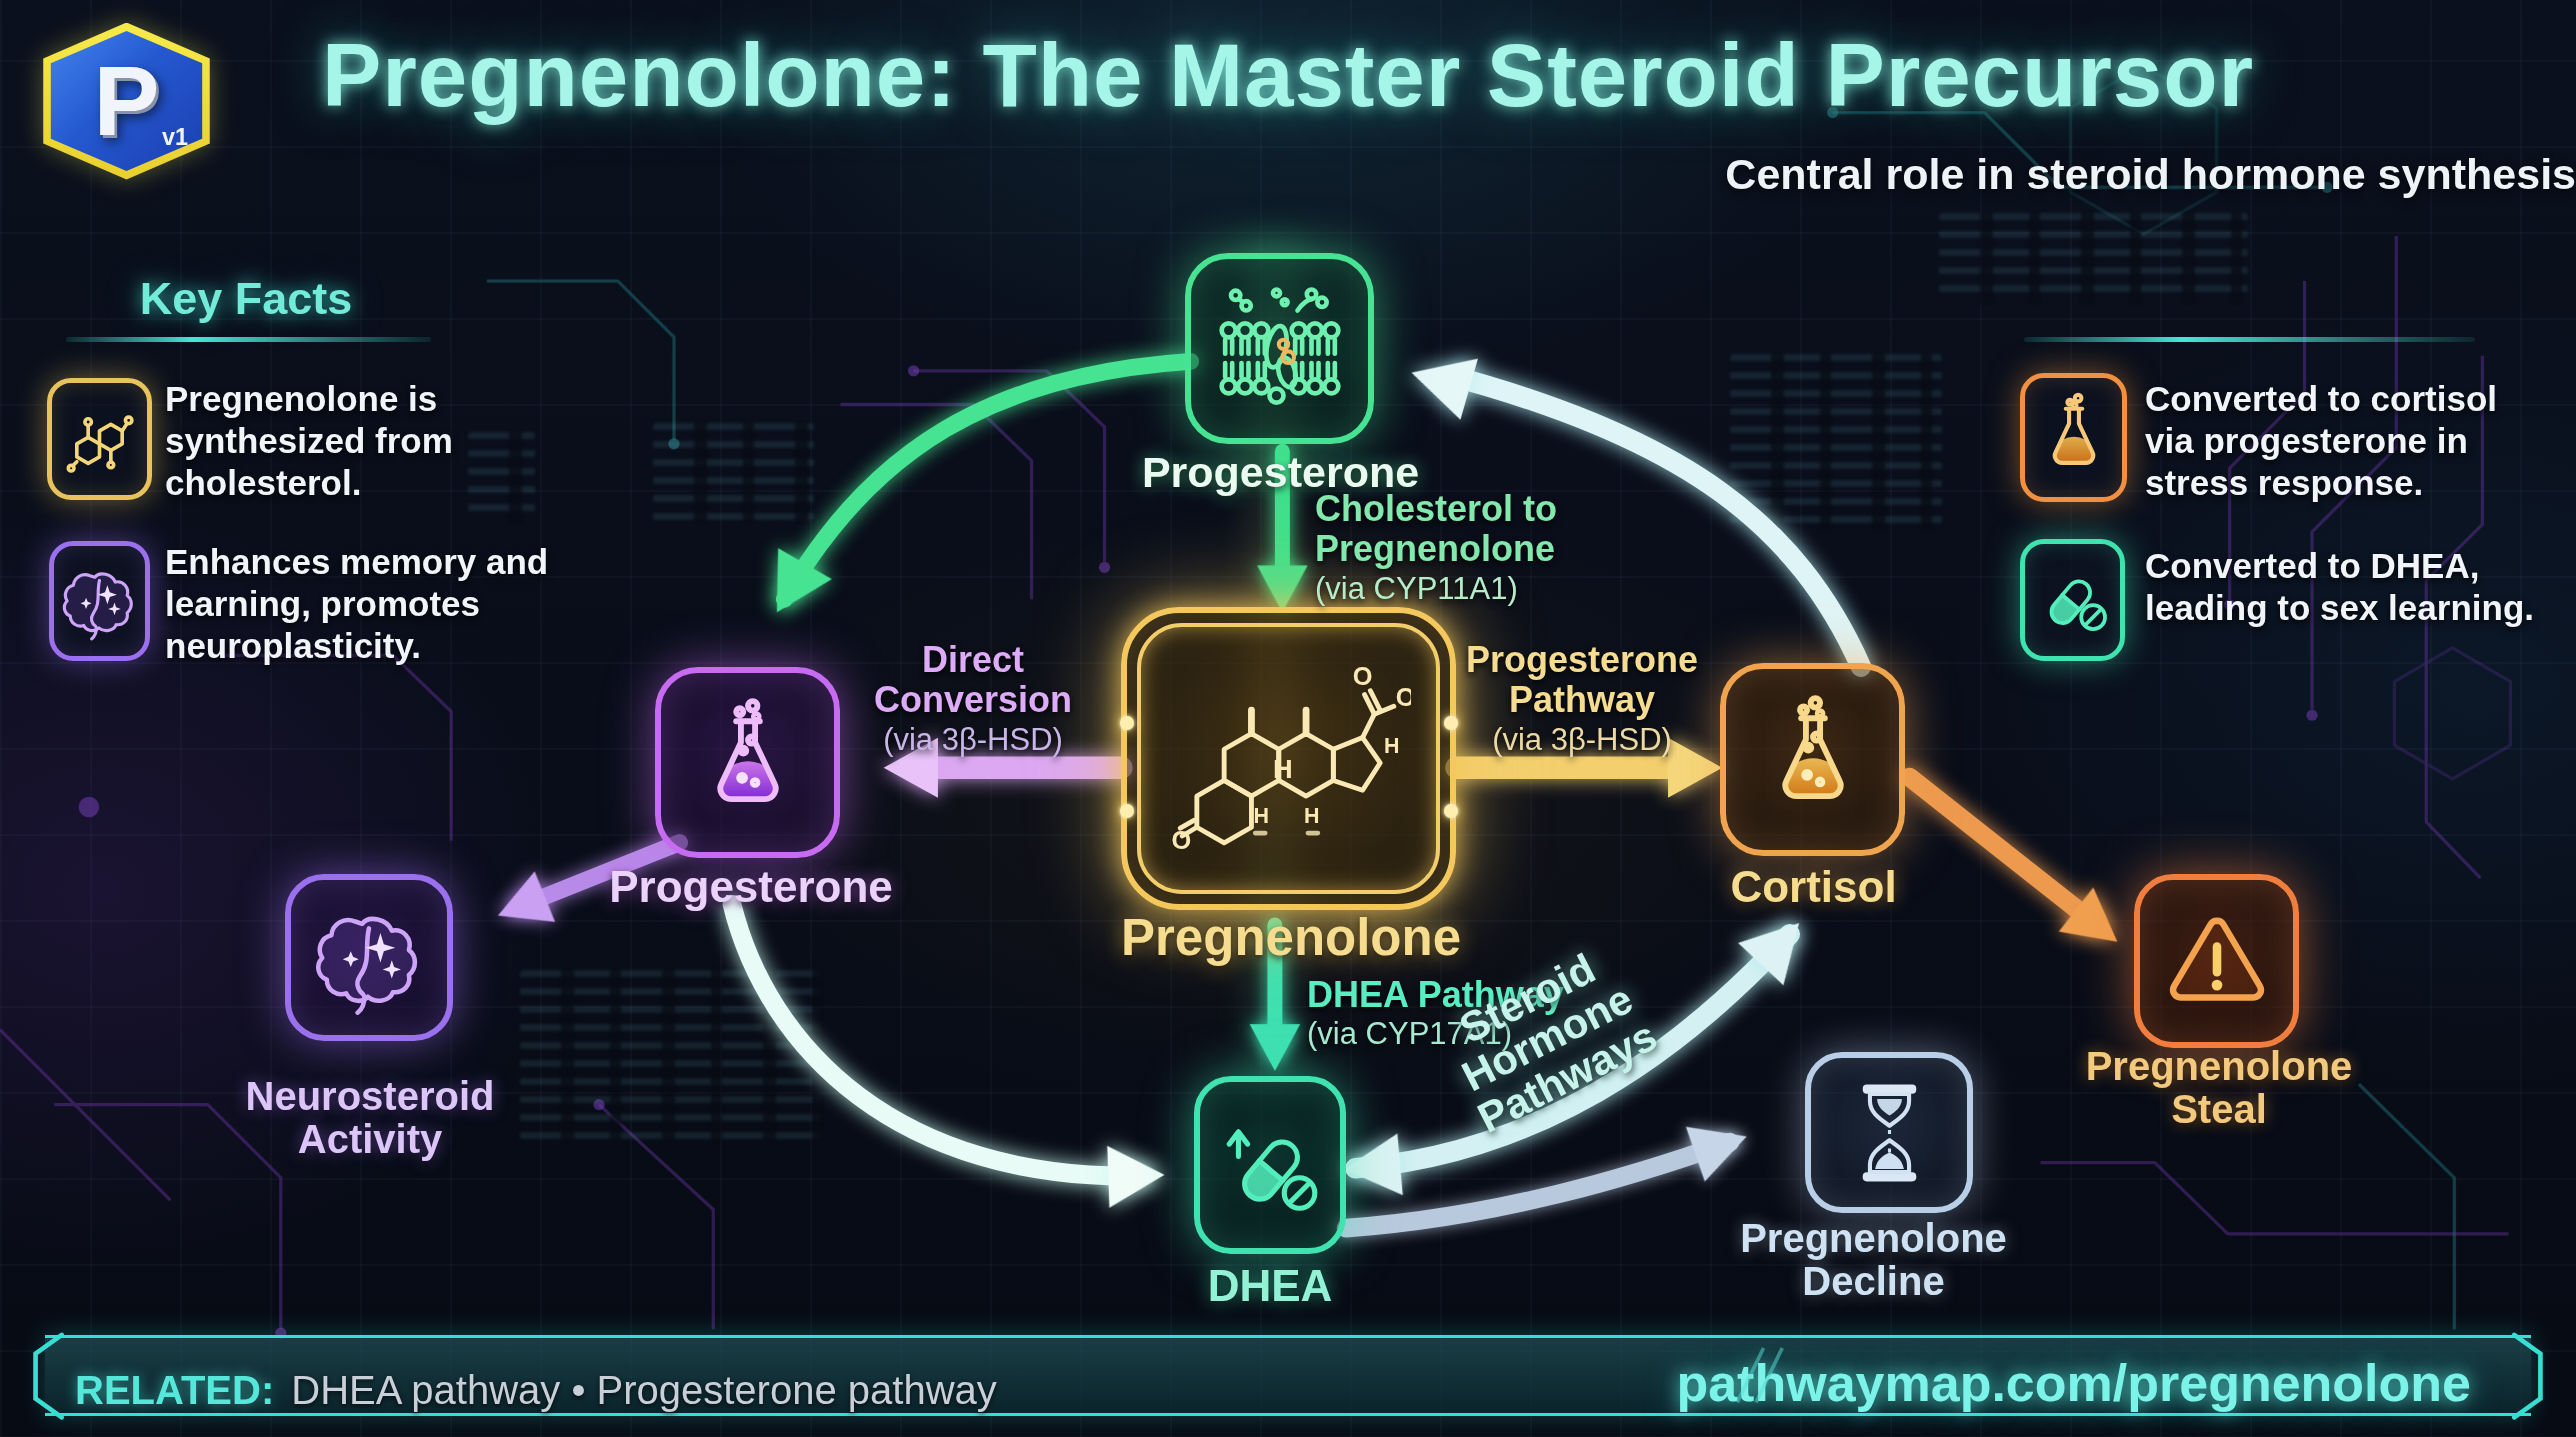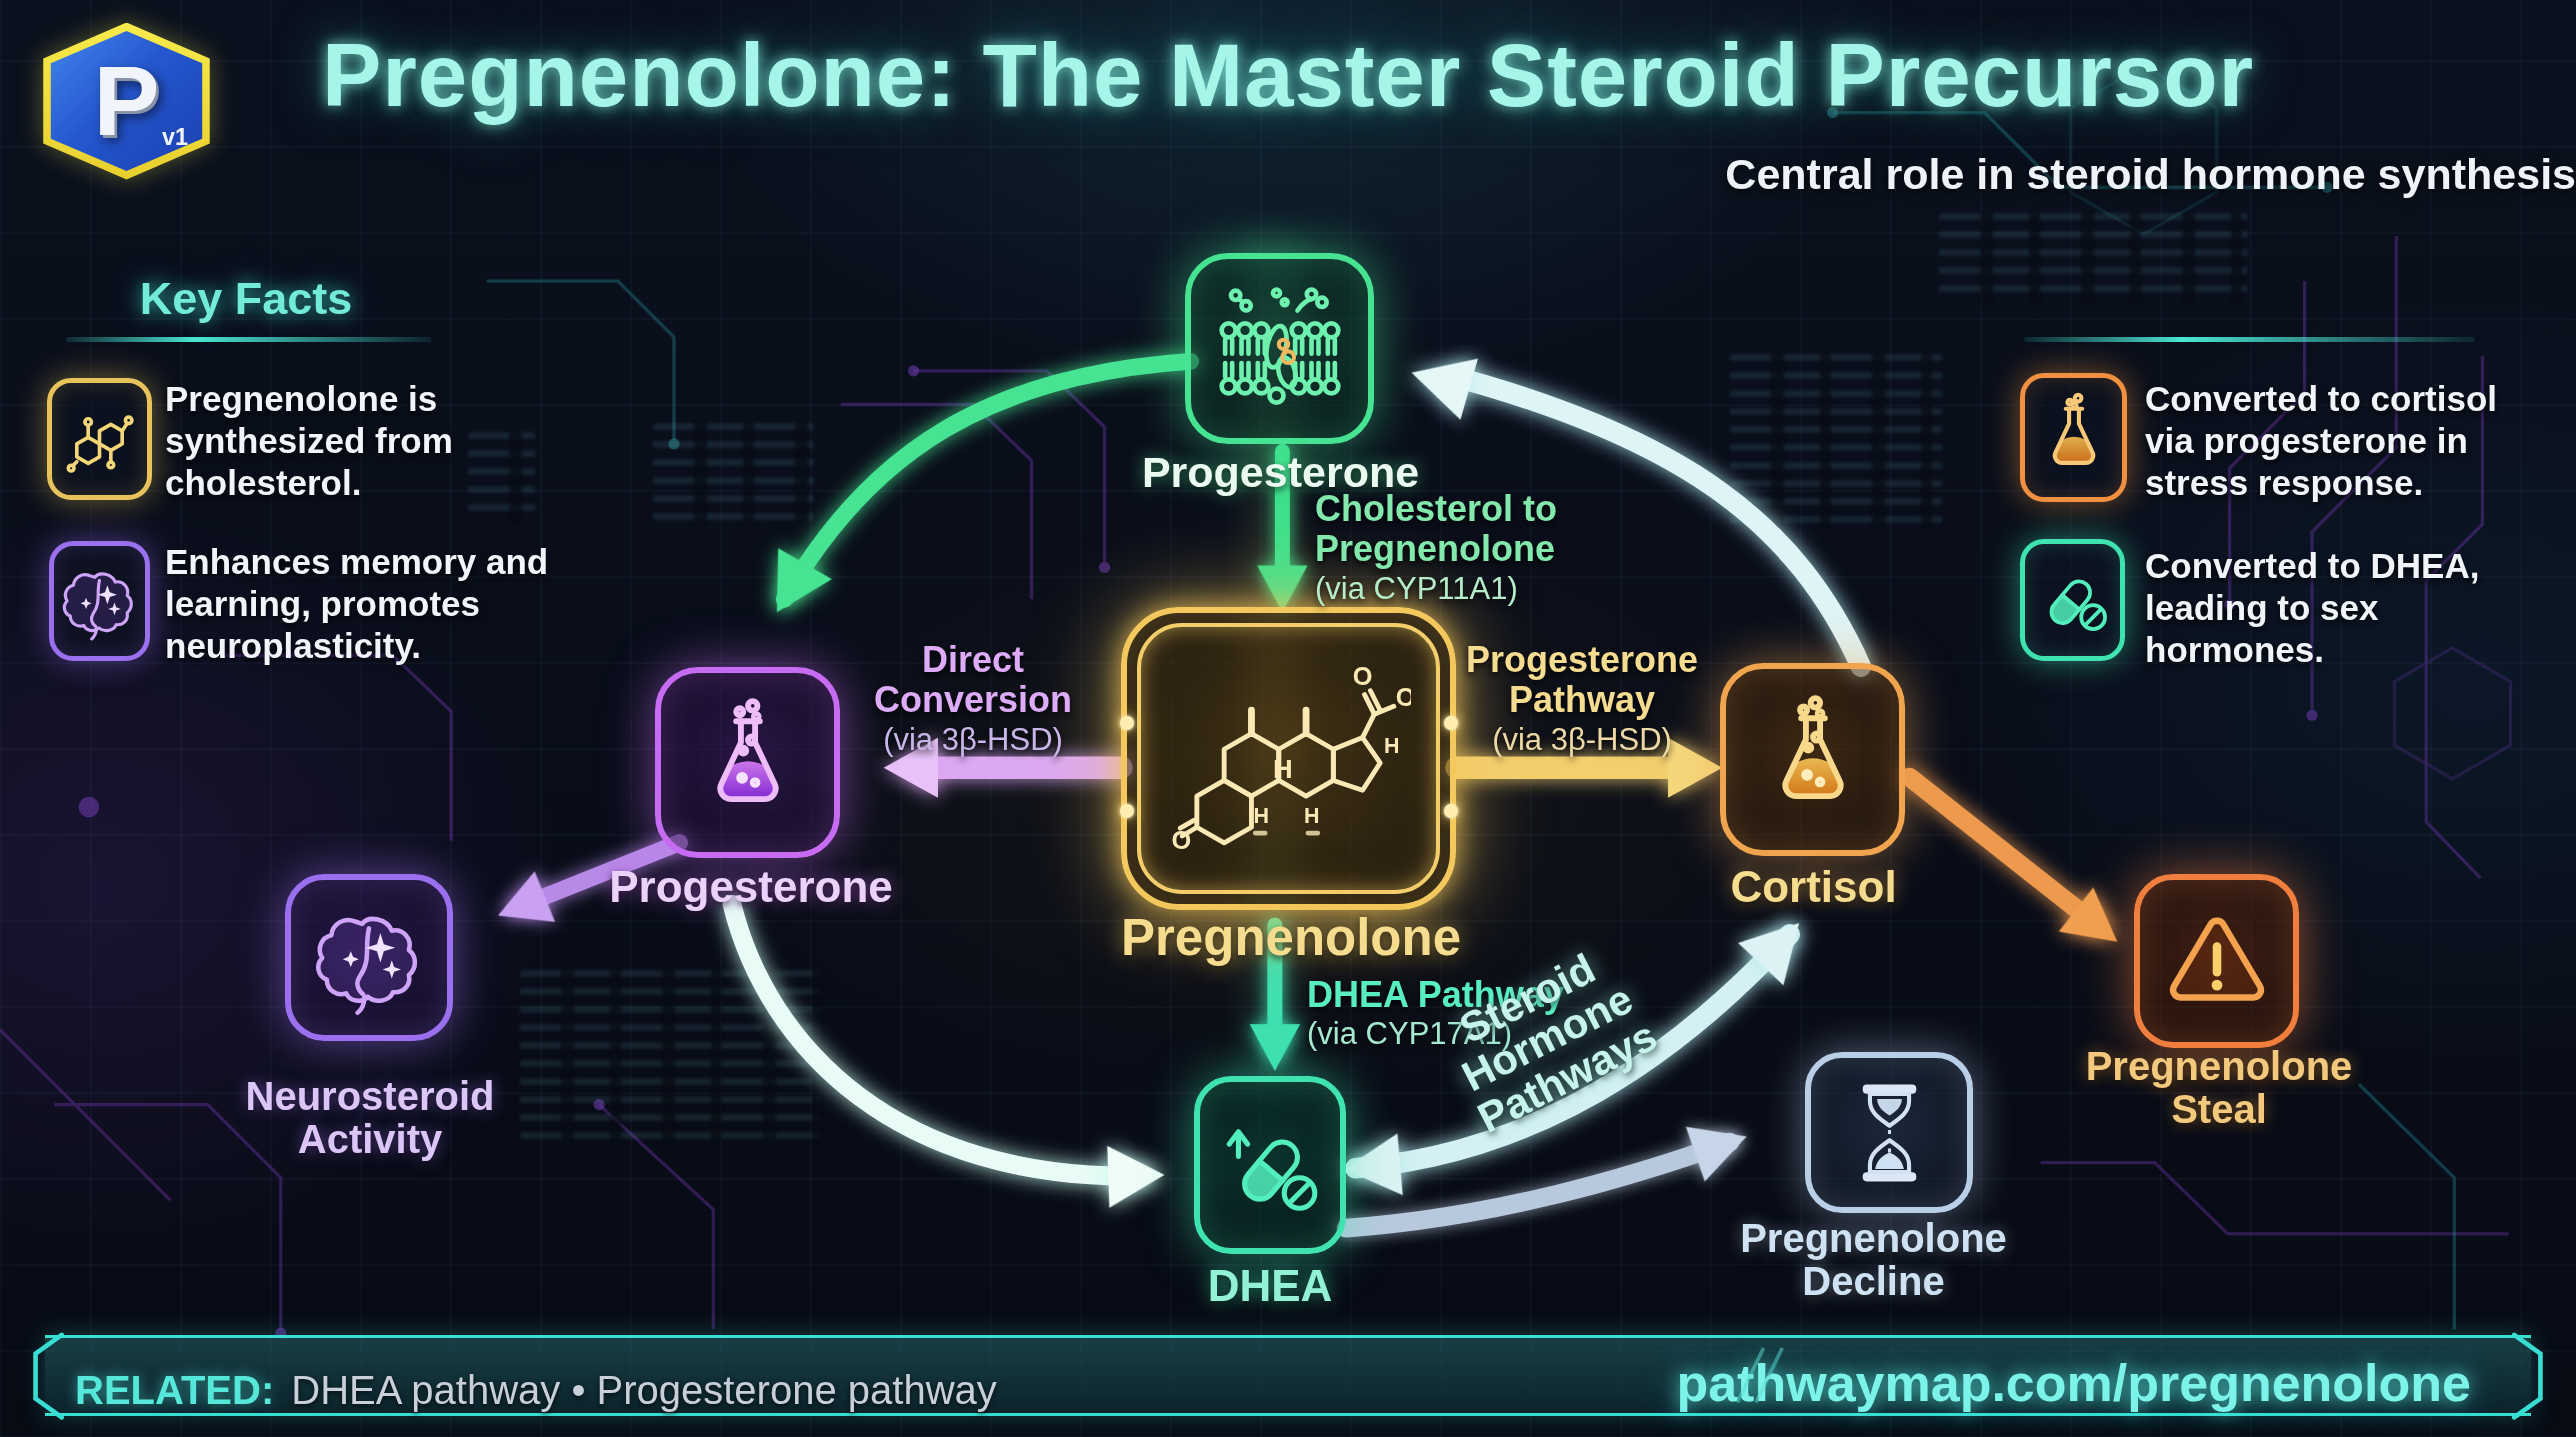--- a/index.html
+++ b/index.html
@@ -279,21 +279,21 @@
         <g transform="rotate(40 52 58)">
           <rect x="37" y="26" width="30" height="64" rx="15"></rect>
           <path d="M37,58 h30"></path>
           <path d="M37,58 v16 a15,15 0 0 0 30,0 v-16 z" fill="#52eebc" opacity=".85" stroke="none"></path>
         </g>
         <circle cx="82" cy="78" r="16"></circle>
           <line x1="72" y1="88" x2="92" y2="68"></line>
       </g>
     </svg>
   </div>
-  <div class="fact-text" style="left:2145px;top:545px;width:393px">Converted to DHEA, leading to sex hormones.</div>
+  <div class="fact-text" style="left:2145px;top:545px;width:393px">Converted to DHEA, leading to sex learning.</div>
 
   <div class="node node-chol">
     <svg width="140" height="140" viewBox="0 0 120 120">
       <g stroke="#6ef0ae" stroke-width="4" fill="none" stroke-linecap="round">
         <circle cx="22" cy="14" r="4"></circle>
           <circle cx="31" cy="23" r="4"></circle>
           <line x1="25" y1="17" x2="28" y2="20"></line>
         <circle cx="87" cy="13" r="4"></circle>
           <circle cx="96" cy="20" r="4"></circle>
           <path d="M75,27 q6,-9 13,-10"></path>

